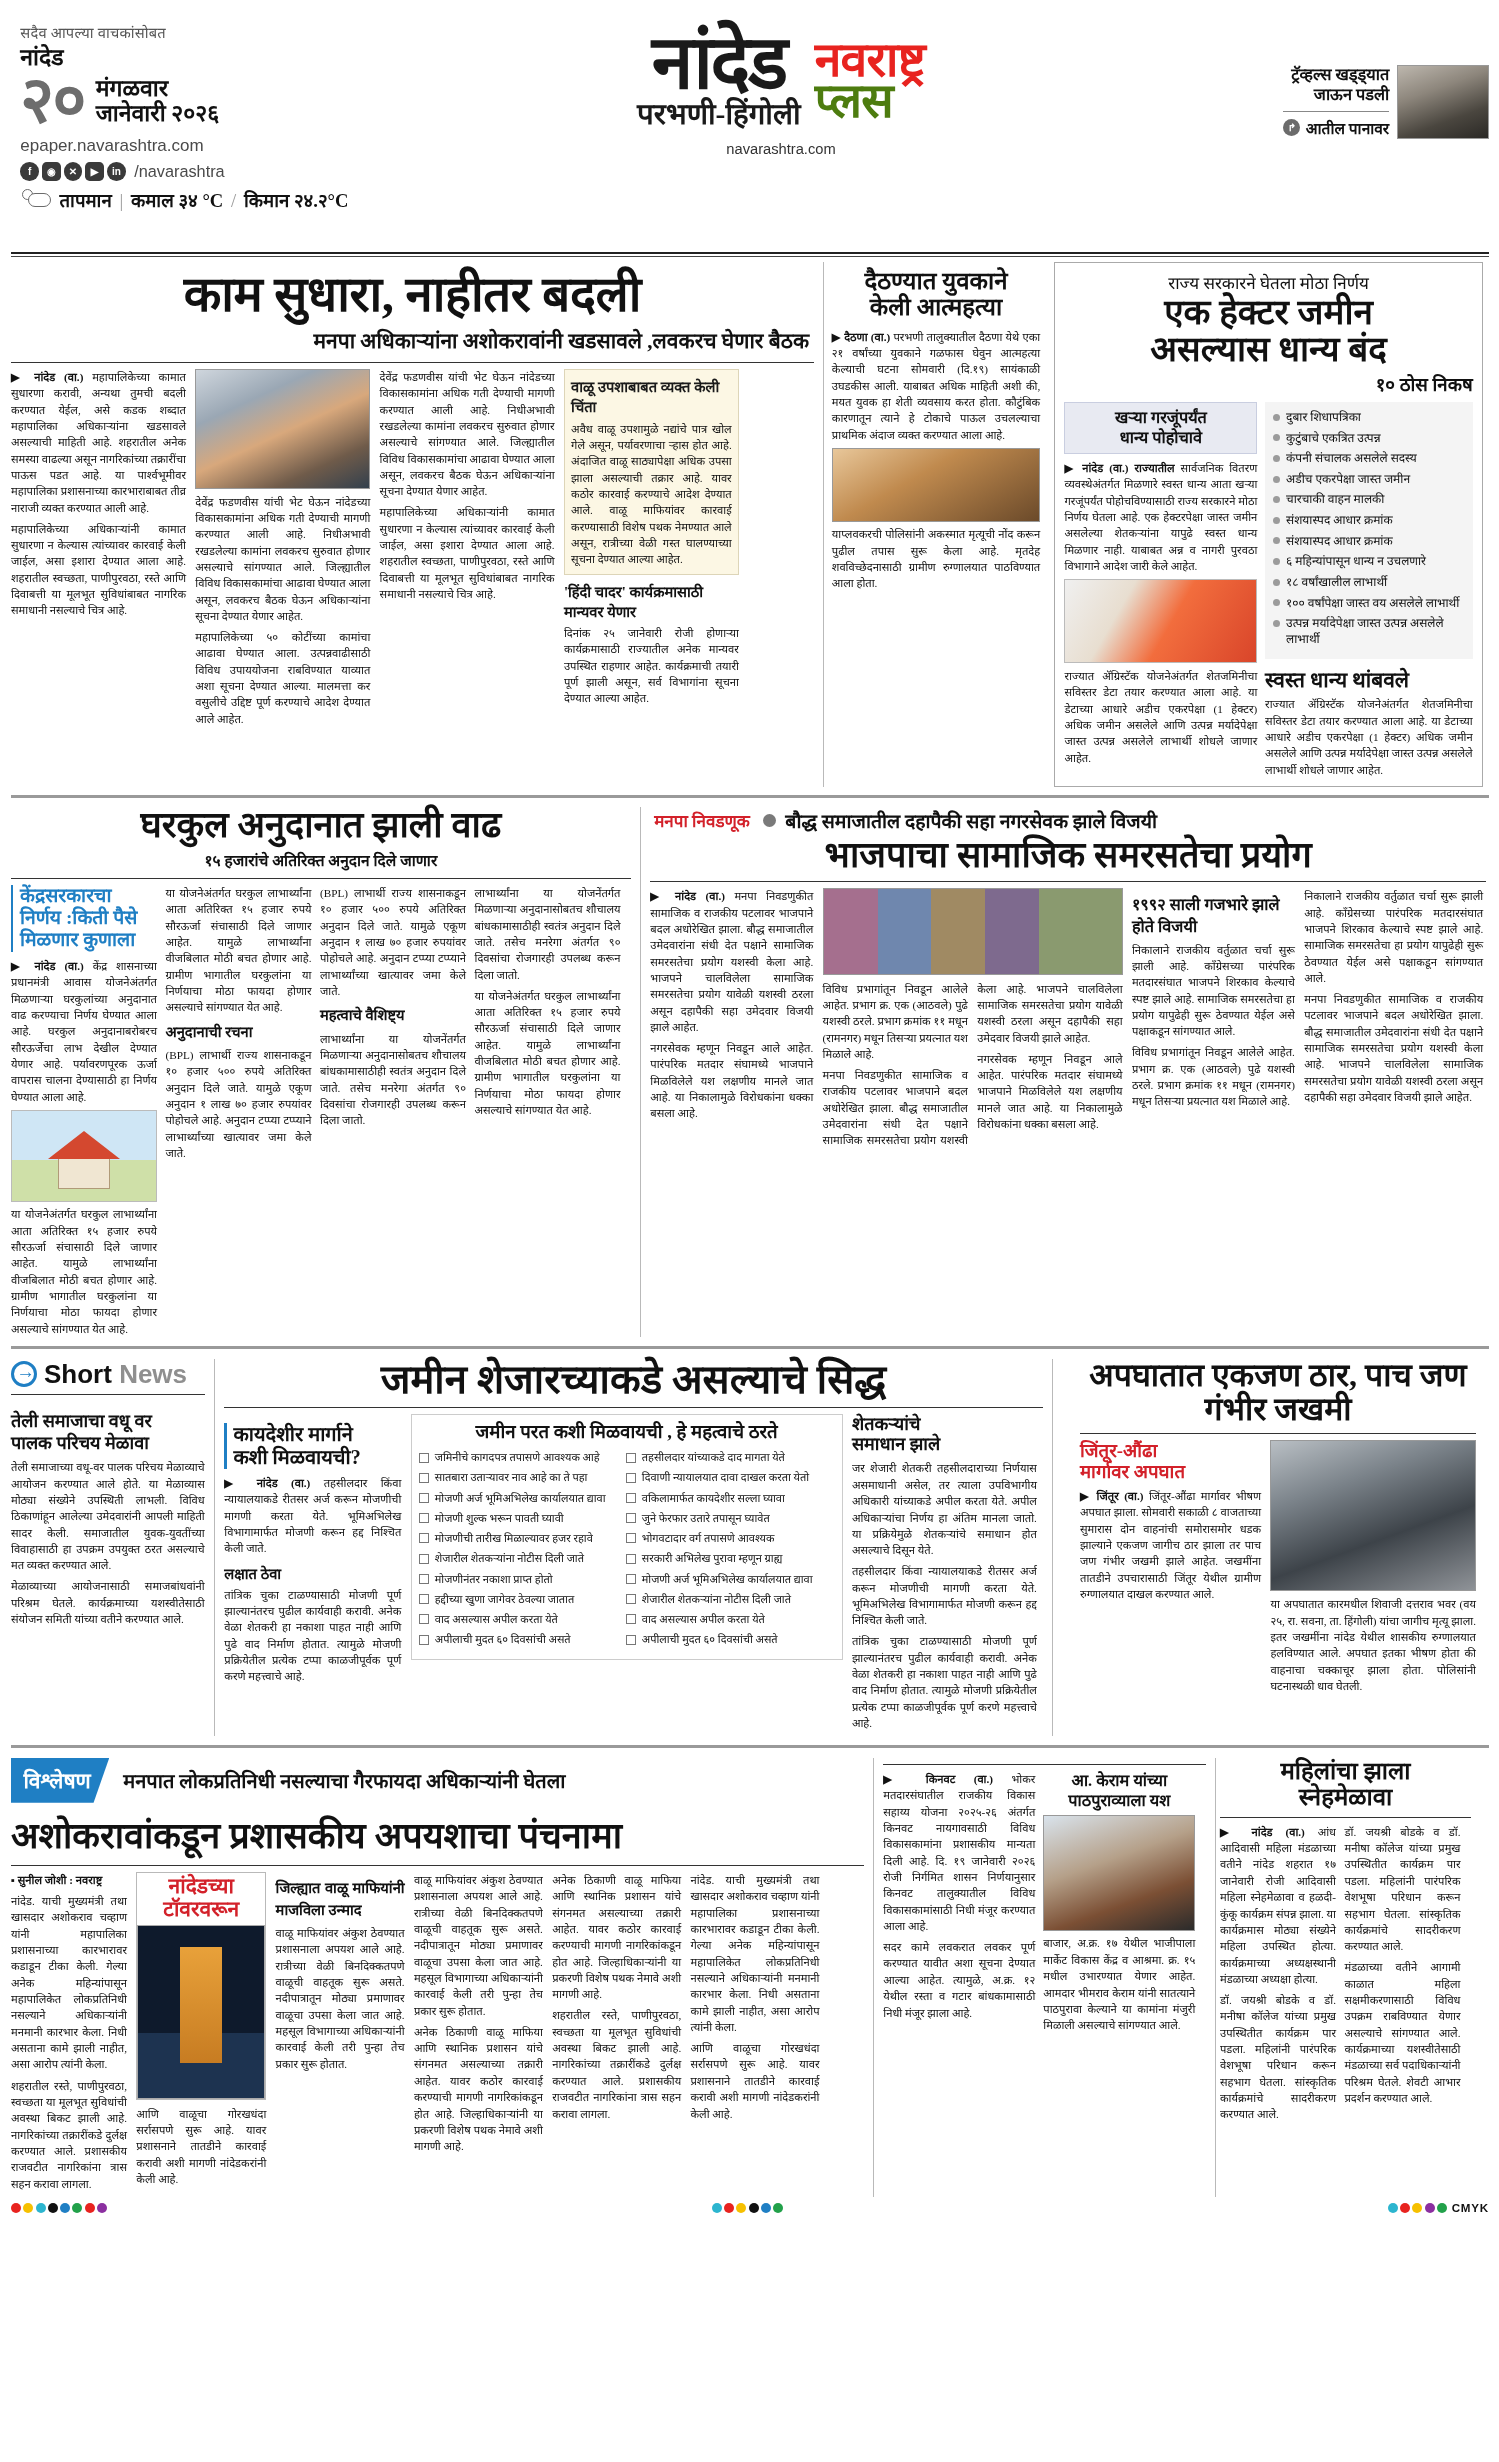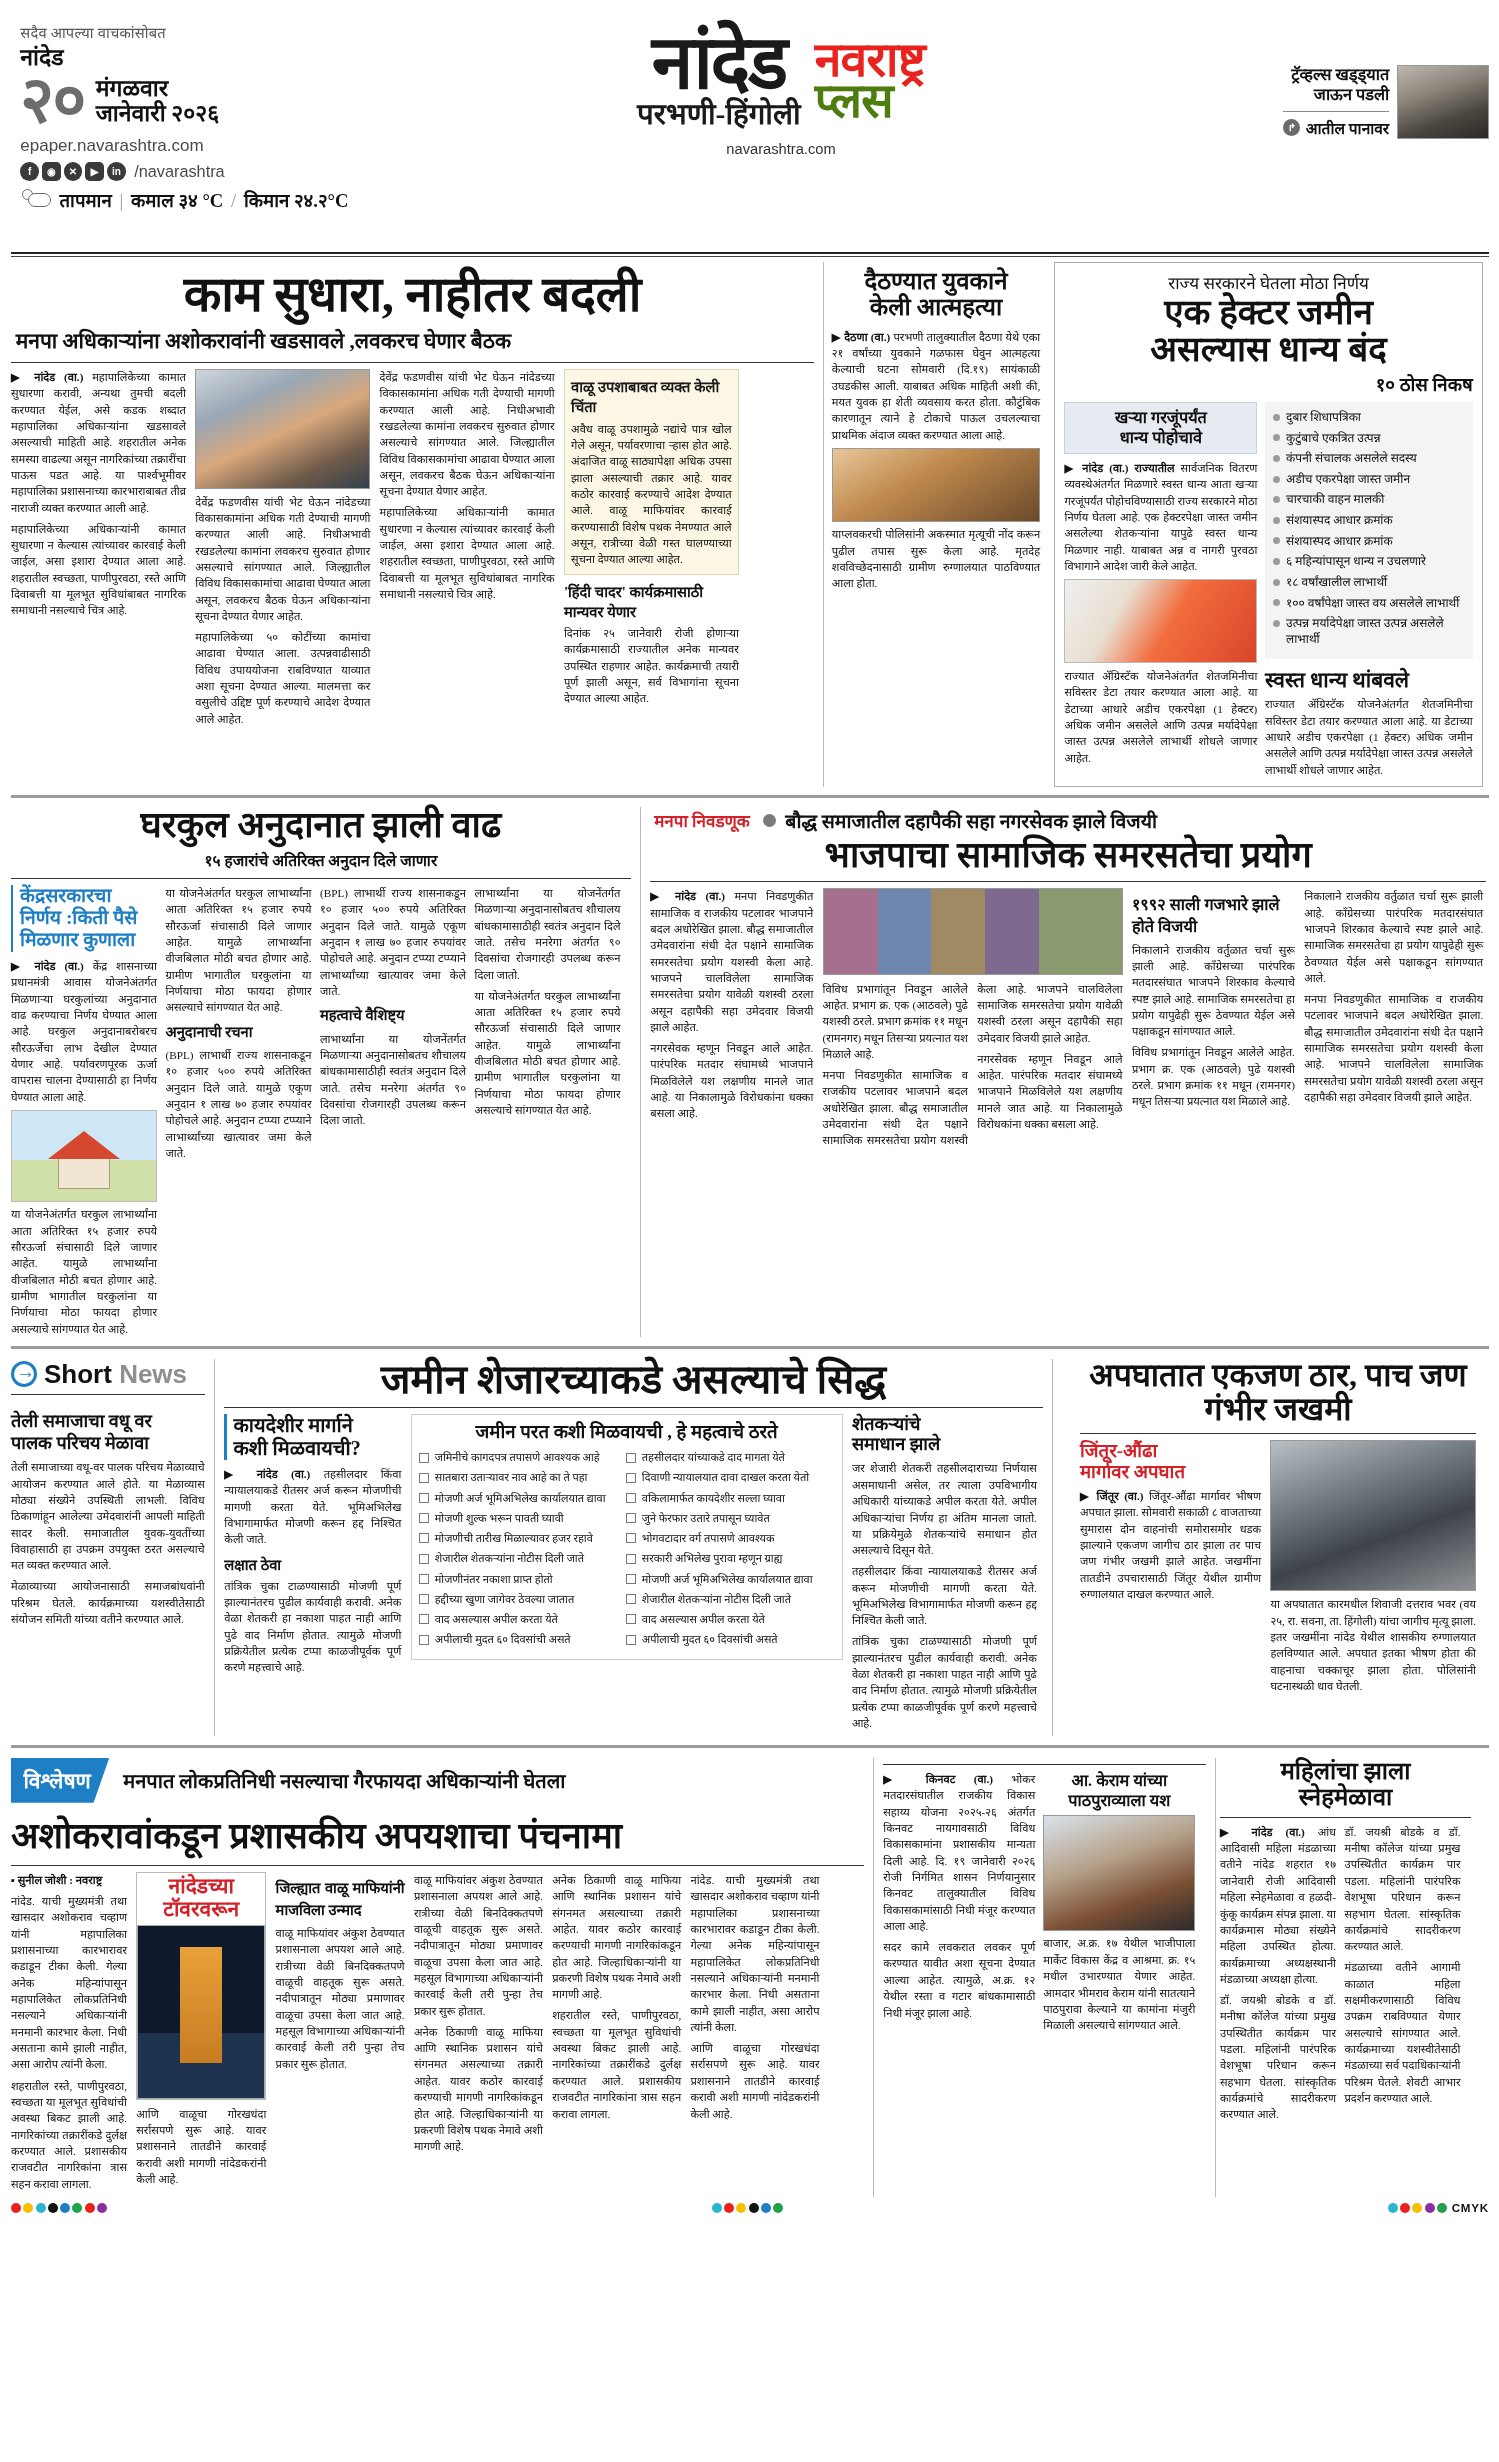--- a/index.html
+++ b/index.html
@@ -64,21 +64,21 @@
   .vsep { border-left:0.8px solid #b9b9b9; }
   .body-txt { font-size:11.2px; line-height:1.46; text-align:justify; }
   .body-txt p { margin-bottom:4.7px; }
   .dateline-mark { color:#111; font-weight:bold; }
   .sec-rule { border-top:0.8px solid #333; }
   .grey-rule { border-top:3.9px solid #9a9a9a; }
 
   
   .lead { padding:7.8px 4.7px 0; }
   .lead h1 { font-size:49px; text-align:center; font-weight:bold; letter-spacing:-0.4px; line-height:1.02;}
-  .lead h2 { font-size:21px; text-align:left; font-weight:bold; margin-top:6.2px; }
+  .lead h2 { font-size:21px; text-align:right; font-weight:bold; margin-top:6.2px; }
   .lead-rule { border-top:0.8px solid #333; margin:7.8px 0 6.2px; }
 
   .lead-body { display:flex; gap:9.3px; }
   .lc { width:175px; }
   .lead-photo { width:100%; height:120px; border:0.8px solid #999; margin-bottom:4.7px;
      background:linear-gradient(155deg,#cfd6dd 0%,#9aa7b4 28%,#d8a87c 52%,#6f5b4a 78%,#33404d 100%);}
 
   .boxnote { background:#fcf7e4; border:0.8px solid #ddd5b8; padding:6.2px; }
   .boxnote h4 { font-size:14.7px; font-weight:bold; margin-bottom:4.7px; color:#1a1a1a;}
   .subhead-sm { font-size:14.7px; font-weight:bold; margin:6.2px 0 3.9px; }
@@ -459,21 +459,21 @@
         <p>तेली समाजाच्या वधू-वर पालक परिचय मेळाव्याचे आयोजन करण्यात आले होते. या मेळाव्यास मोठ्या संख्येने उपस्थिती लाभली. विविध ठिकाणांहून आलेल्या उमेदवारांनी आपली माहिती सादर केली. समाजातील युवक-युवतींच्या विवाहासाठी हा उपक्रम उपयुक्त ठरत असल्याचे मत व्यक्त करण्यात आले.</p>
         <p>मेळाव्याच्या आयोजनासाठी समाजबांधवांनी परिश्रम घेतले. कार्यक्रमाच्या यशस्वीतेसाठी संयोजन समिती यांच्या वतीने करण्यात आले.</p>
       </div>
     </div>
 
     <div class="vsep" style="width:838px; padding:0 9.3px;">
       <div class="mid-head">जमीन शेजारच्याकडे असल्याचे सिद्ध</div>
       <div class="sec-rule" style="margin:6.2px 0;"></div>
 
       <div class="cols" style="gap:9.3px;">
-        <div style="width:177px;">
+        <div style="width:177px;margin-top:9px;">
           <div class="orangebar">
             <div class="redhead" style="white-space:pre-line;">कायदेशीर मार्गाने
 कशी मिळवायची?</div>
           </div>
           <div class="body-txt" style="margin-top:6.2px;">
             <p><span class="dateline-mark">▶ नांदेड (वा.)</span>
                <span>तहसीलदार किंवा न्यायालयाकडे रीतसर अर्ज करून मोजणीची मागणी करता येते. भूमिअभिलेख विभागामार्फत मोजणी करून हद्द निश्चित केली जाते.</span></p>
           </div>
           <div class="subhead-sm">लक्षात ठेवा</div>
           <div class="body-txt">तांत्रिक चुका टाळण्यासाठी मोजणी पूर्ण झाल्यानंतरच पुढील कार्यवाही करावी. अनेक वेळा शेतकरी हा नकाशा पाहत नाही आणि पुढे वाद निर्माण होतात. त्यामुळे मोजणी प्रक्रियेतील प्रत्येक टप्पा काळजीपूर्वक पूर्ण करणे महत्त्वाचे आहे.</div>

